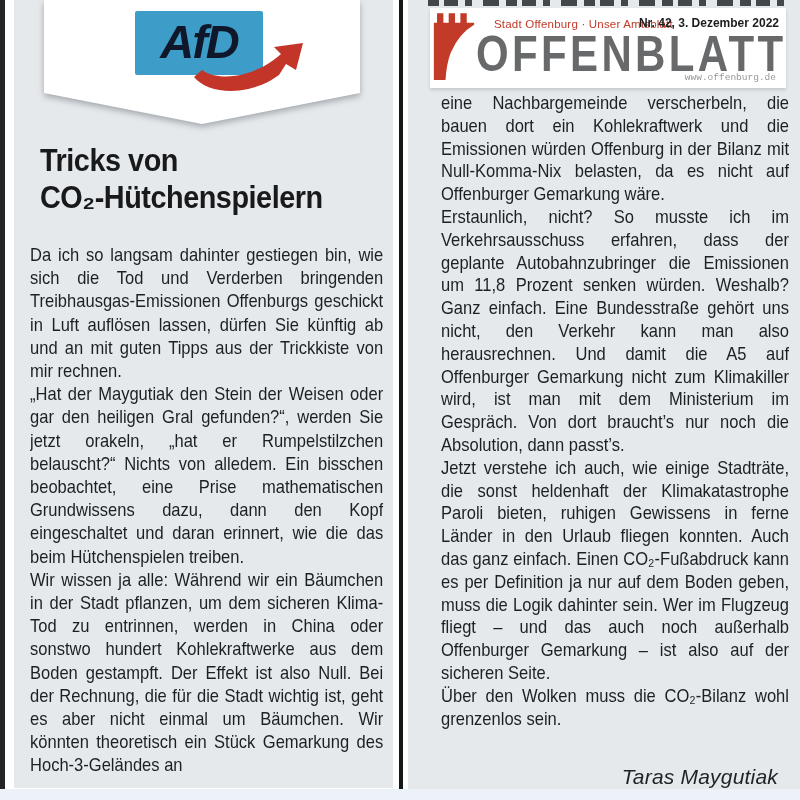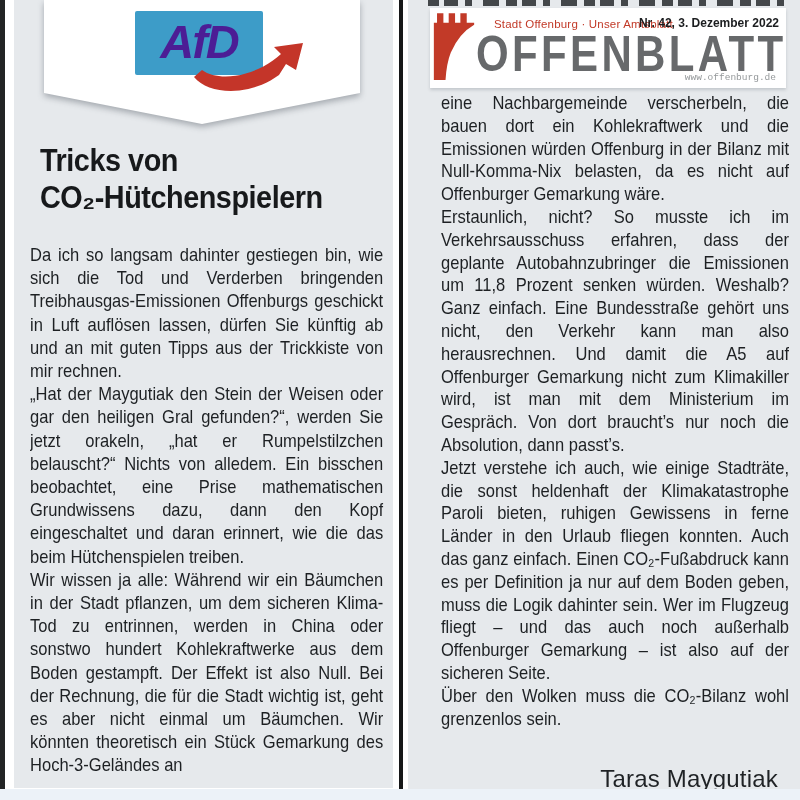--- a/index.html
+++ b/index.html
@@ -22,21 +22,21 @@
 
   .bottom-strip{position:absolute;left:0;top:789px;width:800px;height:11px;background:#ecf2f8;}
 
   
   .pennant-wrap{position:absolute;left:30px;top:0;width:316px;height:124px;
     filter:drop-shadow(0 3px 3px rgba(40,50,60,.35));}
   .pennant{width:100%;height:100%;background:#ffffff;
     clip-path:polygon(0 0,100% 0,100% 75%,50% 100%,0 75%);position:relative;}
   .afd-box{position:absolute;left:91px;top:11px;width:128px;height:64px;border-radius:2px;
     display:flex;align-items:center;justify-content:center;
-    color:#4c1d95;font-weight:700;font-style:italic;font-size:47px;letter-spacing:-2px;
+    color:#0f172a;font-weight:700;font-style:italic;font-size:47px;letter-spacing:-2px;
     padding-bottom:4px;box-sizing:border-box;}
   .swoosh{position:absolute;left:144px;top:40px;width:122px;height:58px;}
 
   .headline{position:absolute;left:26px;top:142px;margin:0;
     font-size:31px;line-height:37px;font-weight:700;color:#17191b;letter-spacing:-.5px;
     transform:scaleX(.93);transform-origin:0 0;white-space:nowrap;}
 
   .body-text{position:absolute;color:#1d2023;font-size:19px;
     transform:scaleX(.87);transform-origin:0 0;overflow:hidden;}
   .body-text p{margin:0;text-align:justify;text-align-last:left;}
@@ -52,21 +52,21 @@
   .tower{position:absolute;left:3px;top:2px;width:42px;height:70px;}
   .mast-tagline{position:absolute;left:64px;top:10px;font-size:11.5px;font-weight:400;
     color:#c23a28;letter-spacing:.2px;white-space:nowrap;}
   .mast-issue{position:absolute;right:7px;top:8px;font-size:12px;font-weight:700;
     color:#1b1d1f;white-space:nowrap;}
   .mast-title{position:absolute;left:46px;top:21px;font-size:50px;line-height:1;
     font-weight:700;color:#67696b;letter-spacing:4px;transform:scaleX(.84);
     transform-origin:0 0;white-space:nowrap;}
   .mast-site{position:absolute;right:10px;top:64px;font-size:9.5px;color:#95999b;font-family:Liberation Mono, monospace;}
 
-  .signature{position:absolute;right:22px;top:765px;font-size:24px;
+  .signature{position:absolute;right:22px;top:765px;font-size:21px;font-style:italic;
     color:#1f2225;letter-spacing:.2px;}
 </style>
 </head>
 <body>
 
 <div class="page">
 
   <div class="rule rule-left"></div>
   <div class="rule rule-mid"></div>
 

